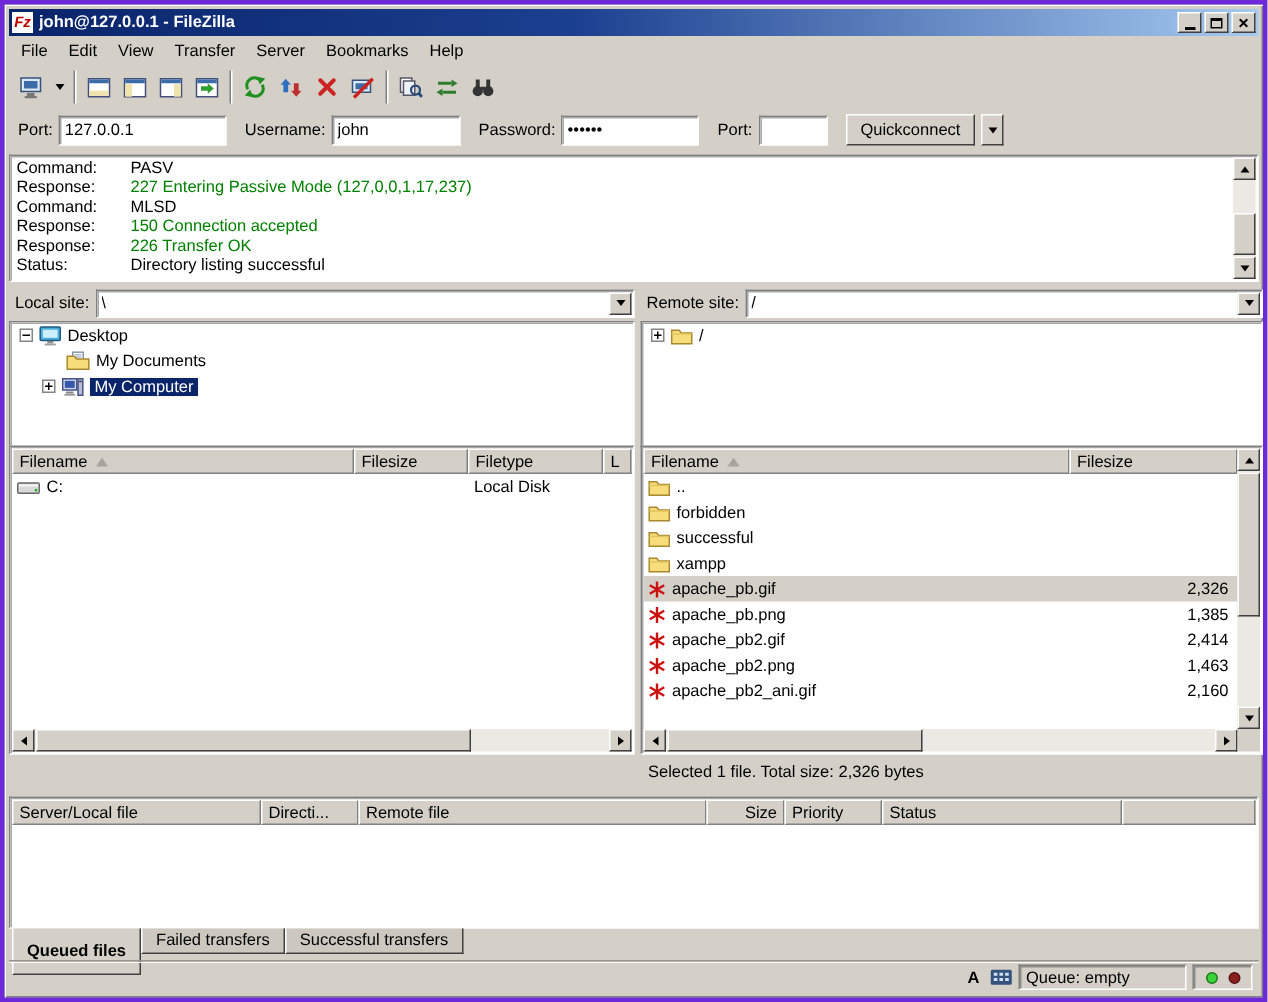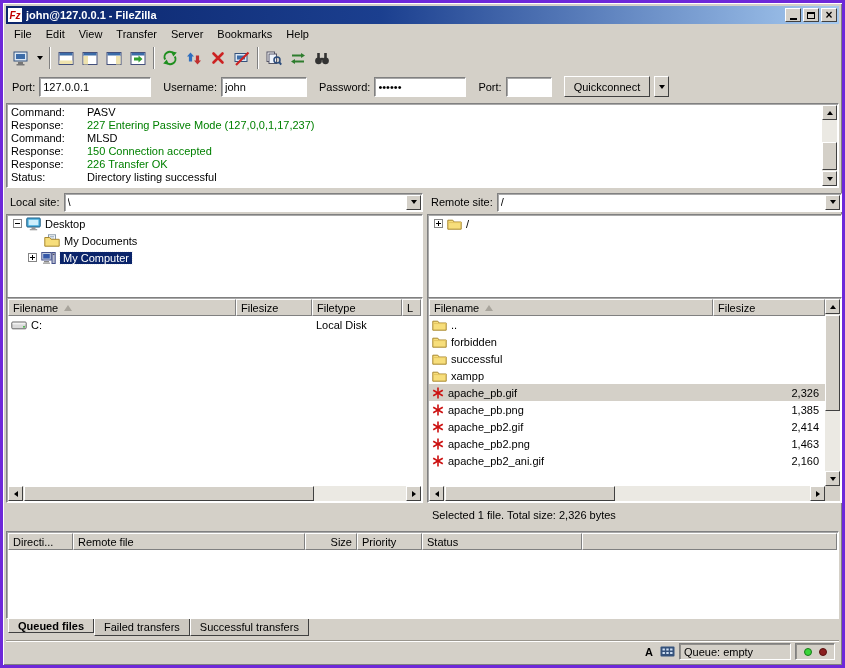--- a/index.html
+++ b/index.html
@@ -88,21 +88,21 @@
 .corner{position:absolute;right:1px;bottom:1px;width:15px;height:15px;background:#d4d0c8}
 .pane-status{top:503px;height:18px;line-height:18px;padding-left:5px;white-space:nowrap;overflow:hidden}
 
 .queuebox{left:3px;top:528px;right:3px;height:88px;background:#fff}
 .queuebox .hdr{top:1px;left:1px;right:1px}
 .qc1{width:166px;flex:none}.qc2{width:65px;flex:none}.qc3{width:232px;flex:none}
 .qc4{width:52px;flex:none;justify-content:flex-end}.qc5{width:65px;flex:none}.qc6{width:160px;flex:none}.qc7{flex:1}
 
 .tabsrow{left:3px;top:616px;height:20px;display:flex;align-items:flex-start;padding-left:2px}
 .tab{display:flex;align-items:center;padding:0 9px;background:#d4d0c8;border-left:1px solid #fff;border-right:1px solid #404040;border-bottom:1px solid #404040;cursor:default;white-space:nowrap}
-.tab.active{font-weight:bold;height:14px}
+.tab.active{font-weight:bold;height:31px}
 .tab:not(.active){height:17px;background:#ccc8c0}
 
 .statusbar{left:3px;right:3px;bottom:3px;height:22px;display:flex;align-items:center;justify-content:flex-end;gap:4px;padding:0 4px;border-top:1px solid #9a968e;box-shadow:inset 0 1px 0 #fff}
 .sb-box{height:17px;display:flex;align-items:center;padding:0 4px;background:#d4d0c8}
 .qbox{width:112px}
 .ledbox{width:40px;justify-content:center;gap:7px}
 .led{width:8px;height:8px;border-radius:50%;flex:none}
 .led.green{background:#3ad43a;border:1px solid #1a7a1a}
 .led.red{background:#8a1f1f;border:1px solid #5a1010}
 .a-icon{width:14px;text-align:center;font-weight:bold}
@@ -583,20 +583,23 @@
           <span class="tri right"></span>
         </span>
     </div>
     <div class="corner"></div>
   </div>
 
   <div class="abs pane-status rp">Selected 1 file. Total size: 2,326 bytes</div>
 
   <div class="abs queuebox sunken">
     <div class="hdr">
+      <span class="hcell qc1">
+          <span>Server/Local file</span>
+        </span>
       <span class="hcell qc2">
           <span>Directi...</span>
         </span>
       <span class="hcell qc3">
           <span>Remote file</span>
         </span>
       <span class="hcell qc4">
           <span>Size</span>
         </span>
       <span class="hcell qc5">

